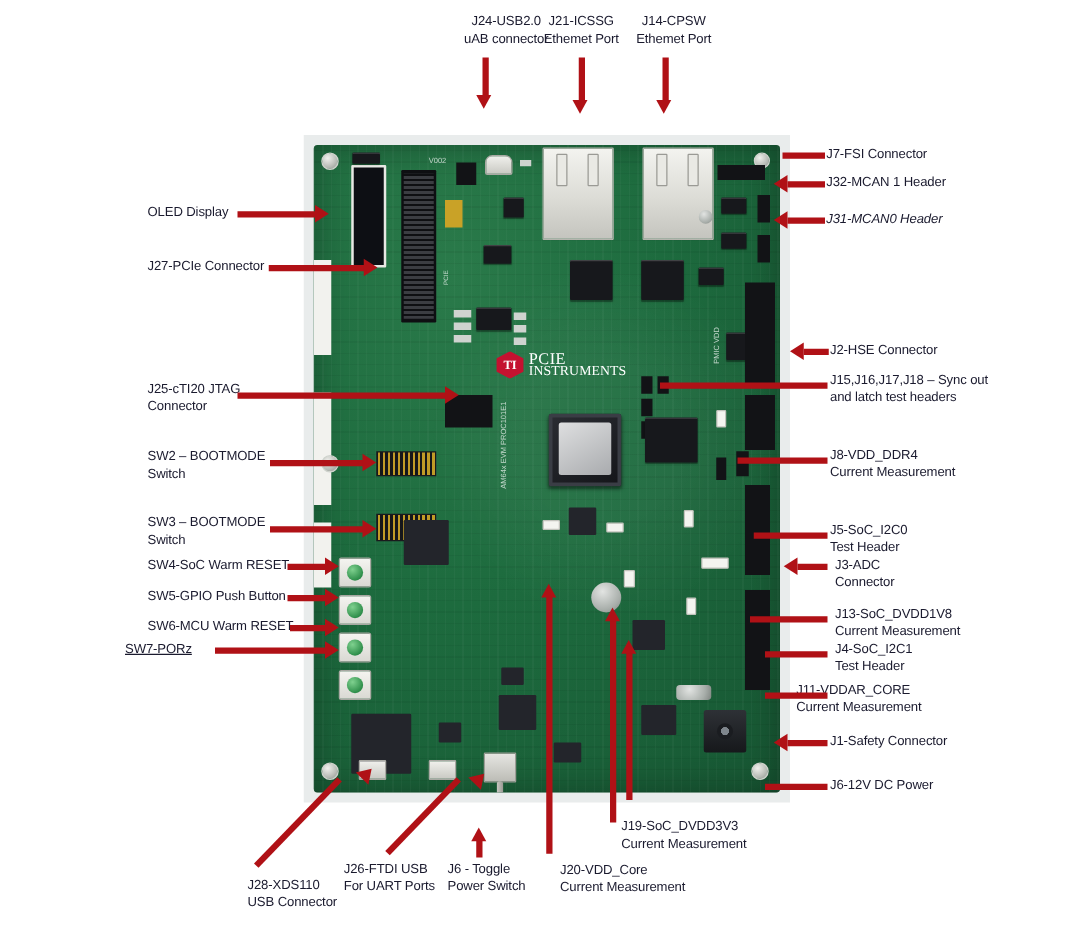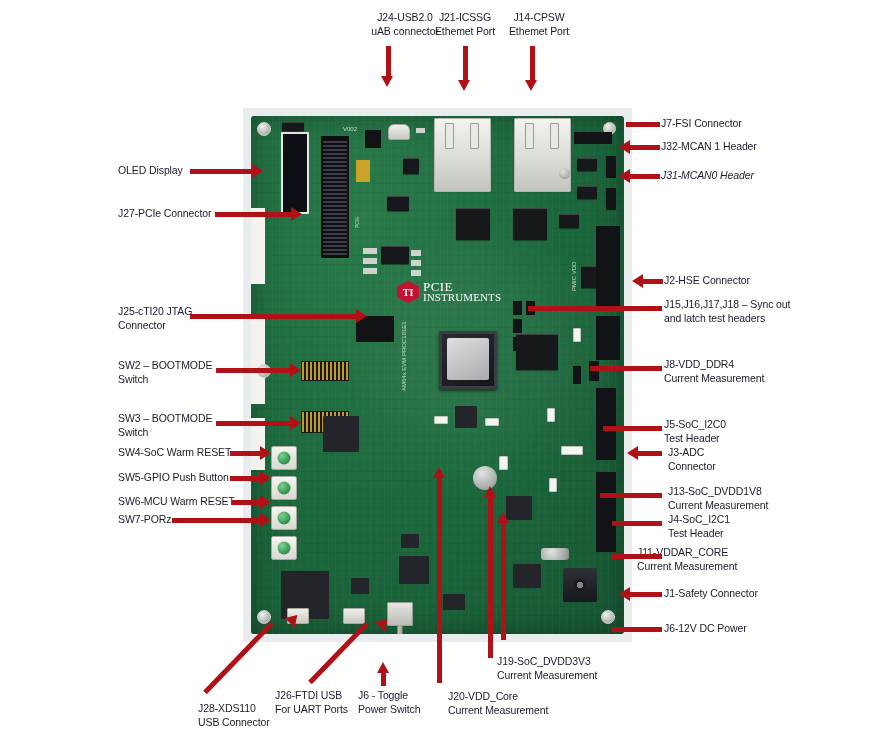--- a/index.html
+++ b/index.html
@@ -411,21 +411,21 @@
   <div class="head-r" style="left:260px; top:446px;"></div>
 
   <div class="label" style="left:118px; top:471px;">SW5-GPIO Push Button</div>
   <div class="arrow-h" style="left:230px; top:476px; width:32px;"></div>
   <div class="head-r" style="left:260px; top:471px;"></div>
 
   <div class="label" style="left:118px; top:495px;">SW6-MCU Warm RESET</div>
   <div class="arrow-h" style="left:232px; top:500px; width:30px;"></div>
   <div class="head-r" style="left:260px; top:495px;"></div>
 
-  <div class="label" style="left:118px; top:513px;">SW7-PORz</div>
+  <div class="label" style="left:100px; top:513px;text-decoration:underline;">SW7-PORz</div>
   <div class="arrow-h" style="left:172px; top:518px; width:90px;"></div>
   <div class="head-r" style="left:260px; top:513px;"></div>
 
   <div class="label" style="left:661px; top:117px;">J7-FSI Connector</div>
   <div class="arrow-h" style="left:626px; top:122px; width:34px;"></div>
 
   <div class="label" style="left:661px; top:140px;">J32-MCAN 1 Header</div>
   <div class="arrow-h" style="left:630px; top:145px; width:30px;"></div>
   <div class="head-l" style="left:619px; top:140px;"></div>
 

